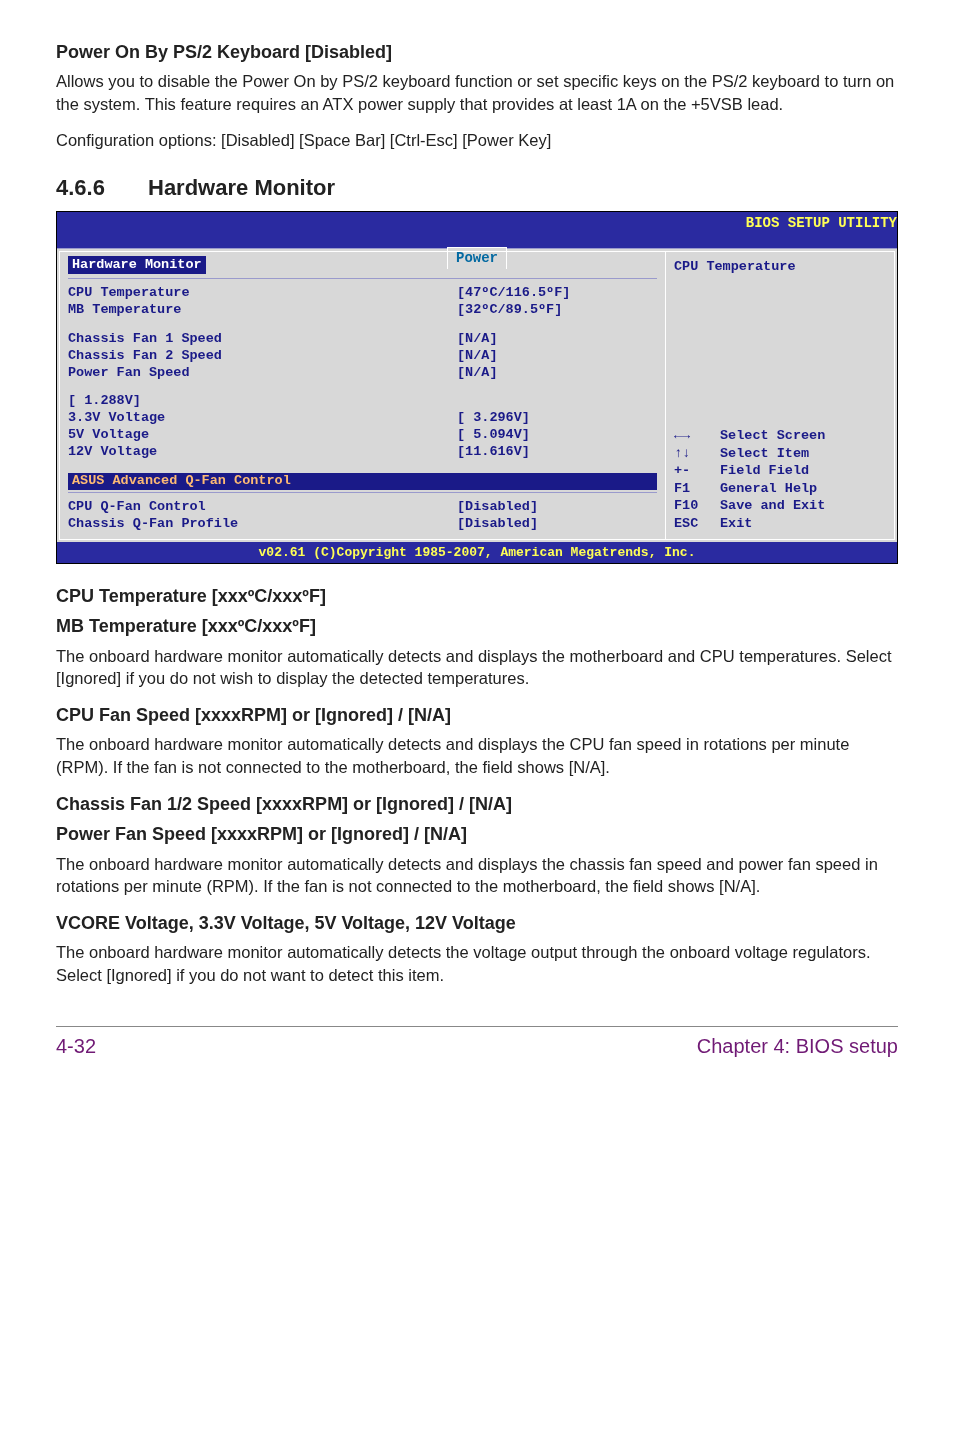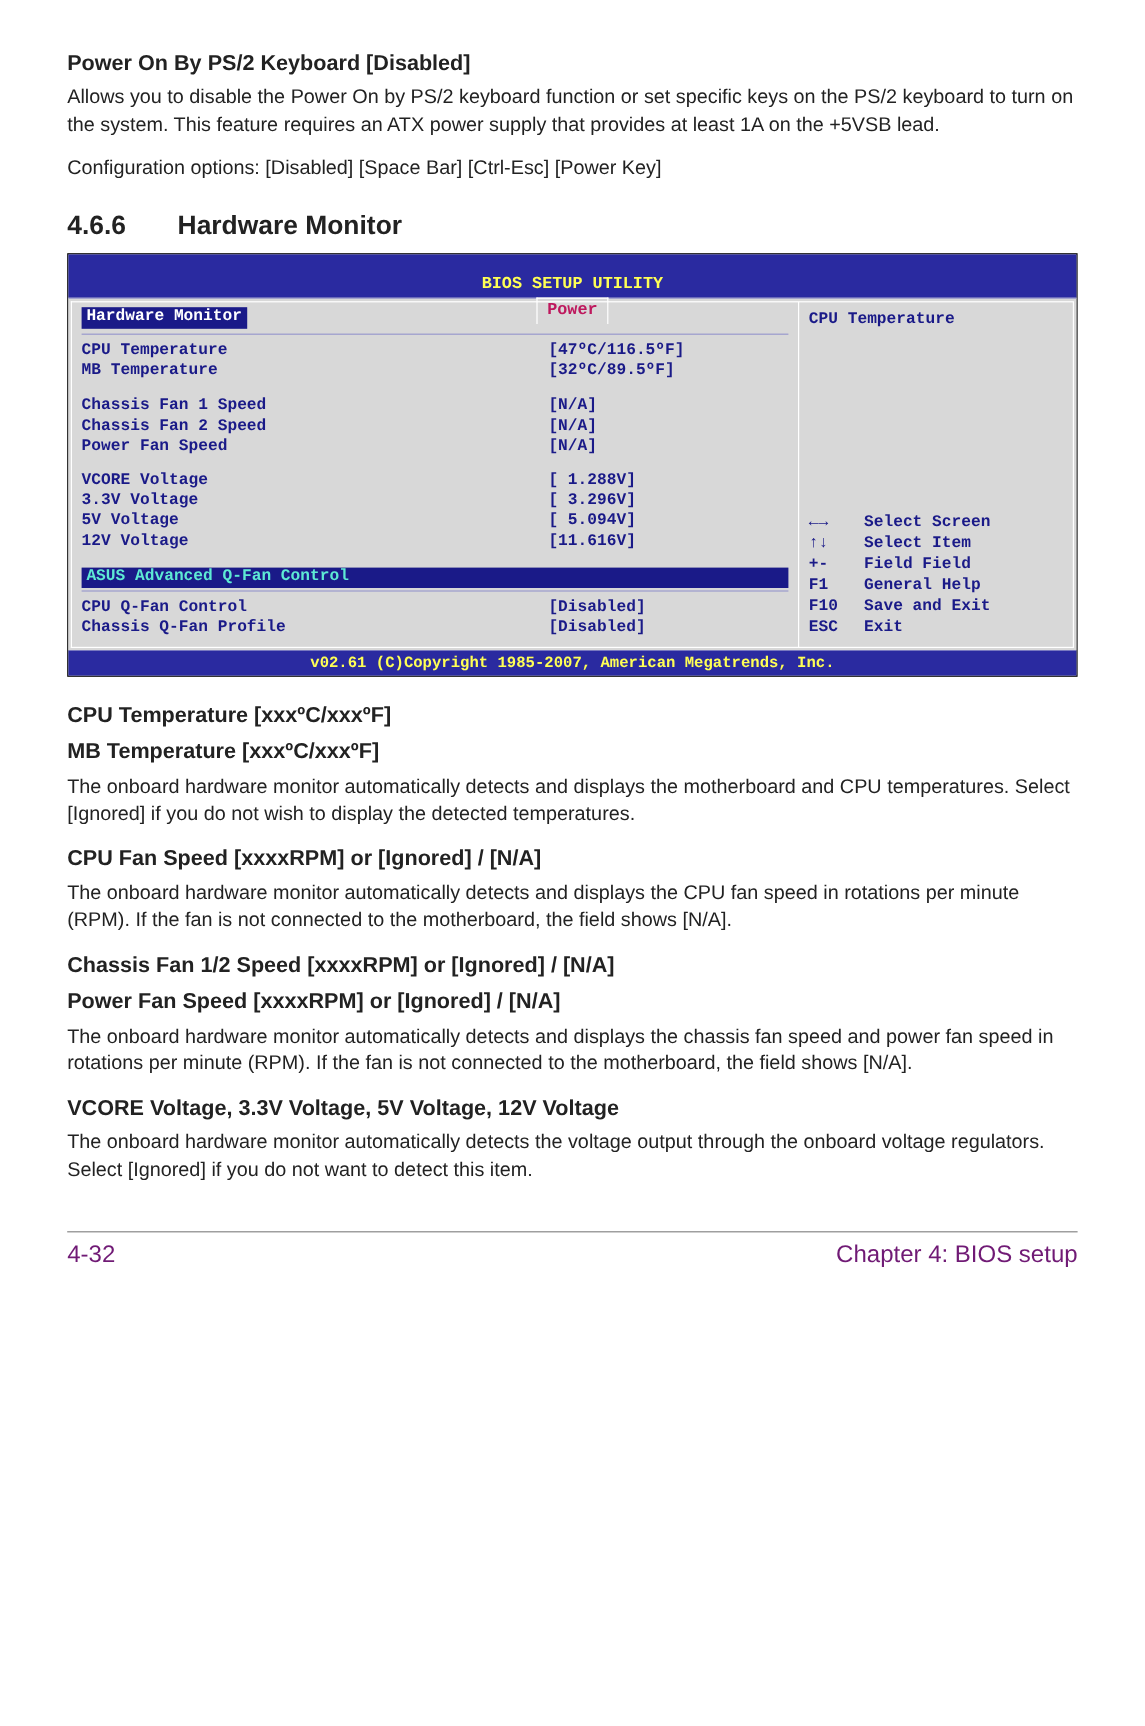--- a/index.html
+++ b/index.html
@@ -41,32 +41,33 @@
     background: #2a2aa0;
     color: #ffff55;
     font-family: "Courier New", monospace;
     font-size: 14px;
     font-weight: bold;
     text-align: center;
     position: relative;
     height: 36px;
   }
   .bios-titlebar .topline {
-    padding-top: 16px;
+    padding-top: 2px;
+    text-align: right;
   }
   .bios-tab {
     display: inline-block;
     background: #d8d8d8;
-    color: #be185d;
+    color: #0369a1;
     padding: 1px 8px 1px 8px;
     font-weight: bold;
     border: 1px solid #fff;
     border-bottom: none;
     position: relative;
-    top: 1px;
+    top: 14px;
   }
   .bios-body {
     display: flex;
     background: #d8d8d8;
     font-family: "Courier New", monospace;
     font-size: 13.5px;
     font-weight: bold;
     border-top: 1px solid #9a9acc;
   }
   .bios-left {
@@ -99,21 +100,21 @@
     border-top: 1px solid #9a9acc;
     margin: 2px 0 6px 0;
   }
   .bios-row {
     display: flex;
     color: #1a1a88;
     line-height: 1.25;
   }
   .bios-row .lbl { flex: 1; }
   .bios-row .val { width: 200px; }
-  .bios-row.sel .lbl { color: #5eead4; background: #1a1a88; display:inline-block; padding:0 4px;}
+  .bios-row.sel .lbl { color: #fdba74; background: #1a1a88; display:inline-block; padding:0 4px;}
   .bios-gap { height: 12px; }
   .bios-help-row {
     display: flex;
     color: #1a1a88;
     line-height: 1.3;
   }
   .bios-help-row .key { width: 46px; }
   .bios-help-row .arrows { font-weight: bold; }
   .bios-footer {
     background: #2a2aa0;
@@ -171,21 +172,20 @@
       <div class="bios-row">
           <span class="lbl">Chassis Fan 2 Speed</span>
           <span class="val">[N/A]</span>
         </div>
       <div class="bios-row">
           <span class="lbl">Power Fan Speed</span>
           <span class="val">[N/A]</span>
         </div>
       <div class="bios-gap"></div>
       <div class="bios-row">
-          <span class="lbl">VCORE Voltage</span>
           <span class="val">[ 1.288V]</span>
         </div>
       <div class="bios-row">
           <span class="lbl">3.3V  Voltage</span>
           <span class="val">[ 3.296V]</span>
         </div>
       <div class="bios-row">
           <span class="lbl">5V    Voltage</span>
           <span class="val">[ 5.094V]</span>
         </div>

